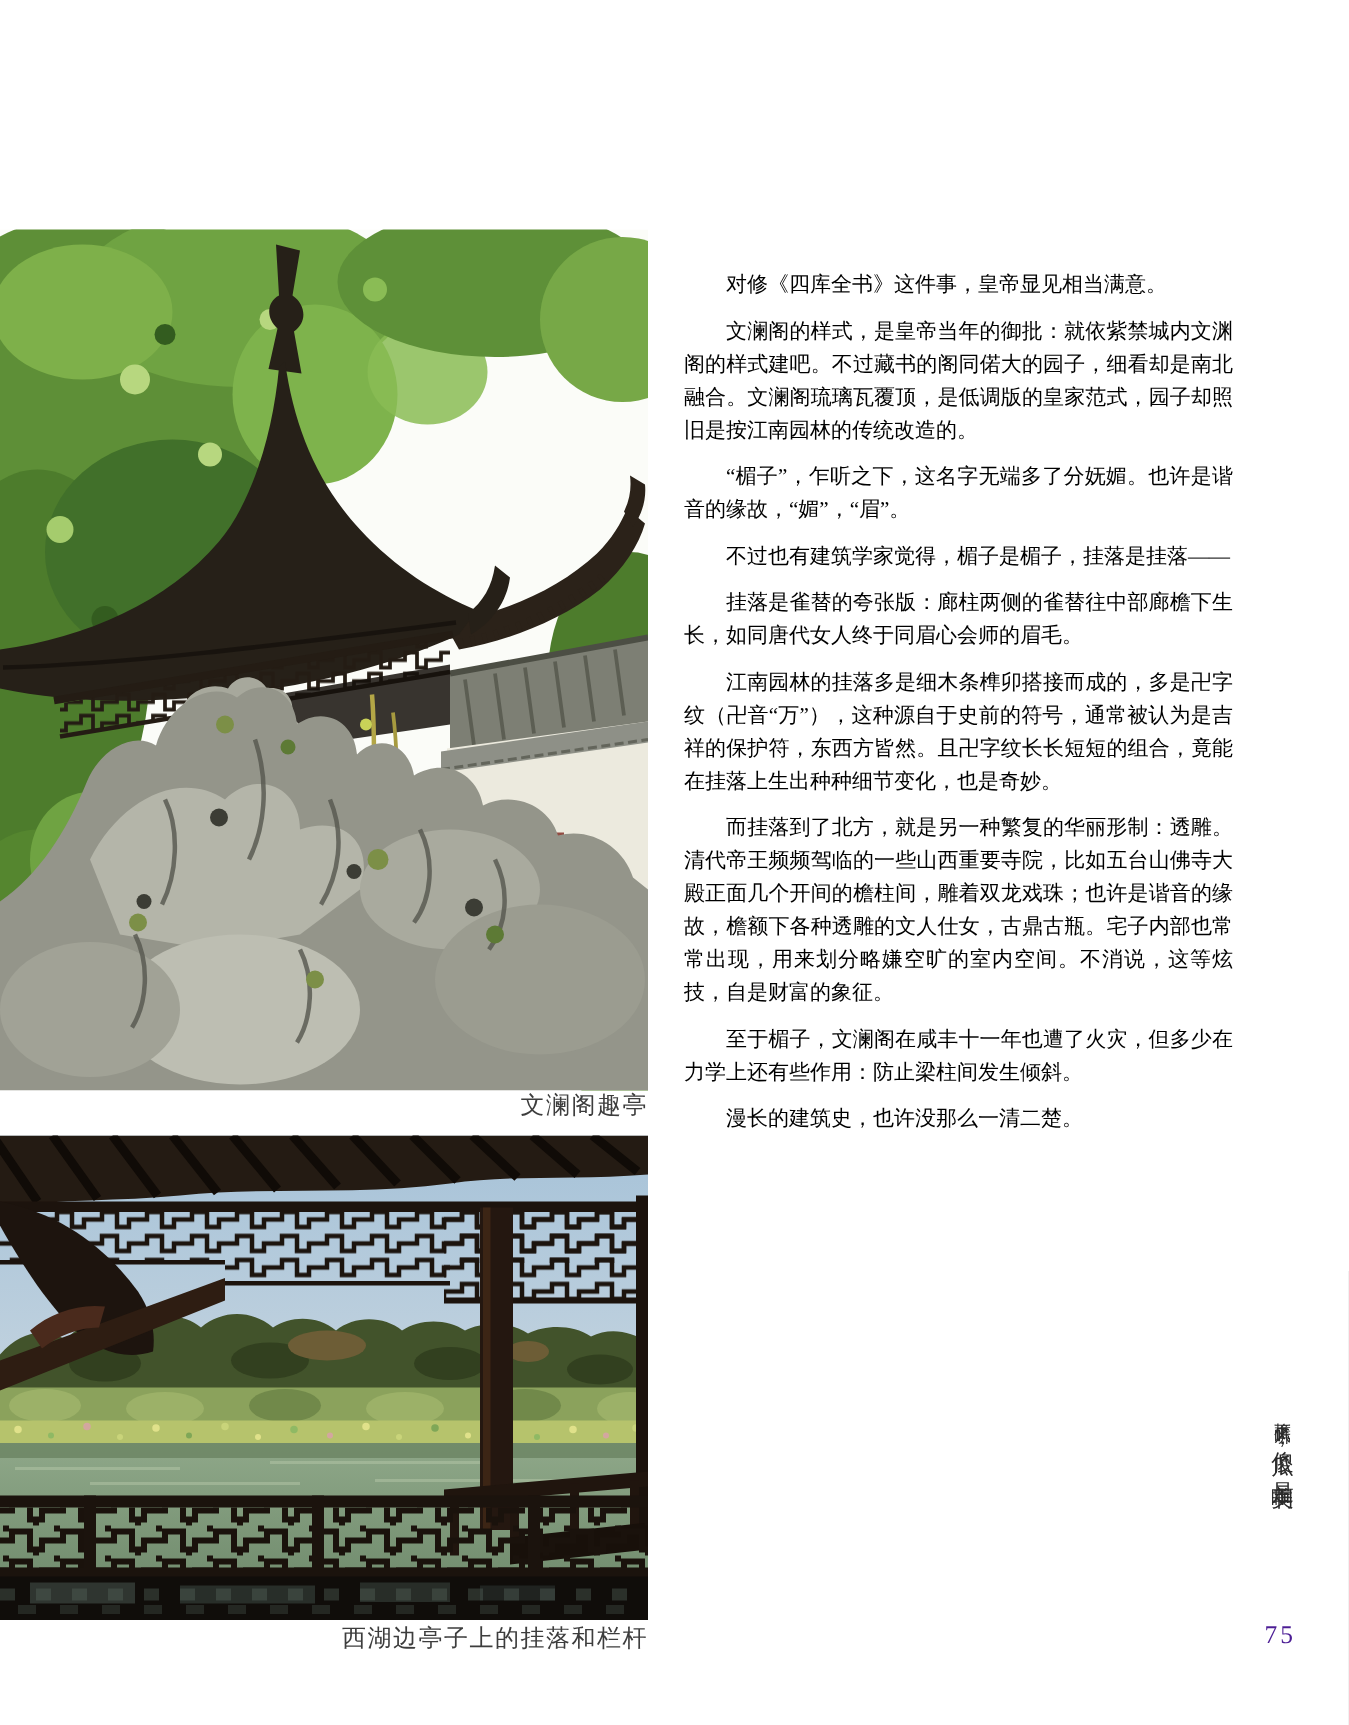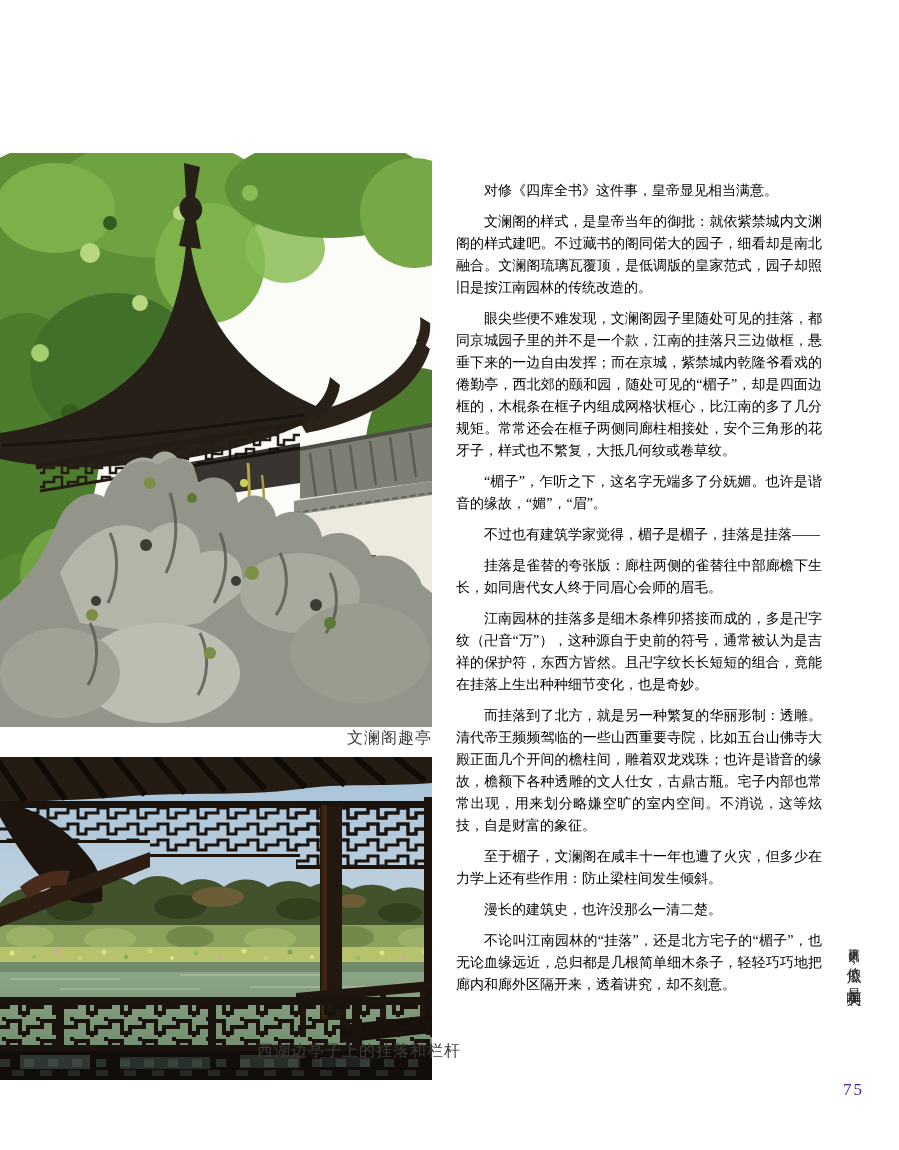--- a/index.html
+++ b/index.html
@@ -10,21 +10,21 @@
   }
   .photo{position:absolute;left:0;display:block;margin:0;padding:0;}
   .photo svg{display:block;}
   .photo-top{top:153px;width:432px;height:574px;}
   .photo-bottom{top:757px;width:432px;height:323px;}
   .caption{
     position:absolute;left:0;width:432px;text-align:right;
     font-size:16px;line-height:14px;color:#3d3d3d;letter-spacing:1px;
   }
   .caption-top{top:731px;}
-  .caption-bottom{top:1044px;margin-left:29px;}
+  .caption-bottom{top:1086px;}
   .article{
     position:absolute;left:456px;top:180px;width:366px;
     font-size:14px;line-height:22px;color:#000000;
     text-align:justify;text-justify:inter-ideograph;
   }
   .article p{margin:0;text-indent:2em;}
   .article p + p{margin-top:9px;}
   .sidebar{
     position:absolute;left:842px;top:940px;height:160px;
     writing-mode:vertical-rl;text-orientation:upright;
@@ -307,29 +307,27 @@
         <path d="M0,306 H432" stroke="#55655c" stroke-width="8" stroke-dasharray="10 14" opacity=".4"></path>
         <path d="M12,316 H432" stroke="#49574f" stroke-width="6" stroke-dasharray="12 16" opacity=".35"></path>
       </g>
     </svg>
   </figure>
   <div class="caption caption-bottom">西湖边亭子上的挂落和栏杆</div>
 
   <div class="article">
     <p>对修《四库全书》这件事，皇帝显见相当满意。</p>
     <p>文澜阁的样式，是皇帝当年的御批：就依紫禁城内文渊阁的样式建吧。不过藏书的阁同偌大的园子，细看却是南北融合。文澜阁琉璃瓦覆顶，是低调版的皇家范式，园子却照旧是按江南园林的传统改造的。</p>
-    <p>眼尖些便不难发现，文澜阁园子里随处可见的挂落，都同京城园子里的并不是一个款，江南的挂落只三边做框，悬垂下来的一边自由发挥；而在京城，紫禁城内乾隆爷看戏的倦勤亭，西北郊的颐和园，随处可见的“楣子”，却是四面边框的，木棍条在框子内组成网格状框心，比江南的多了几分规矩。常常还会在框子两侧同廊柱相接处，安个三角形的花牙子，样式也不繁复，大抵几何纹或卷草纹。</p>
     <p>“楣子”，乍听之下，这名字无端多了分妩媚。也许是谐音的缘故，“媚”，“眉”。</p>
     <p>不过也有建筑学家觉得，楣子是楣子，挂落是挂落——</p>
     <p>挂落是雀替的夸张版：廊柱两侧的雀替往中部廊檐下生长，如同唐代女人终于同眉心会师的眉毛。</p>
     <p>江南园林的挂落多是细木条榫卯搭接而成的，多是卍字纹（卍音“万”），这种源自于史前的符号，通常被认为是吉祥的保护符，东西方皆然。且卍字纹长长短短的组合，竟能在挂落上生出种种细节变化，也是奇妙。</p>
     <p>而挂落到了北方，就是另一种繁复的华丽形制：透雕。清代帝王频频驾临的一些山西重要寺院，比如五台山佛寺大殿正面几个开间的檐柱间，雕着双龙戏珠；也许是谐音的缘故，檐额下各种透雕的文人仕女，古鼎古瓶。宅子内部也常常出现，用来划分略嫌空旷的室内空间。不消说，这等炫技，自是财富的象征。</p>
     <p>至于楣子，文澜阁在咸丰十一年也遭了火灾，但多少在力学上还有些作用：防止梁柱间发生倾斜。</p>
     <p>漫长的建筑史，也许没那么一清二楚。</p>
-    <p>不论叫江南园林的“挂落”，还是北方宅子的“楣子”，也无论血缘远近，总归都是几根简单细木条子，轻轻巧巧地把廊内和廊外区隔开来，透着讲究，却不刻意。</p>
   </div>
 
   <div class="sidebar">
     <span class="col-title">檐下听风</span><span class="sep">／</span><span class="art-title">傻瓜，是美啊！</span>
   </div>
 
   <div class="page-num">75</div>
 
 </div>
 

